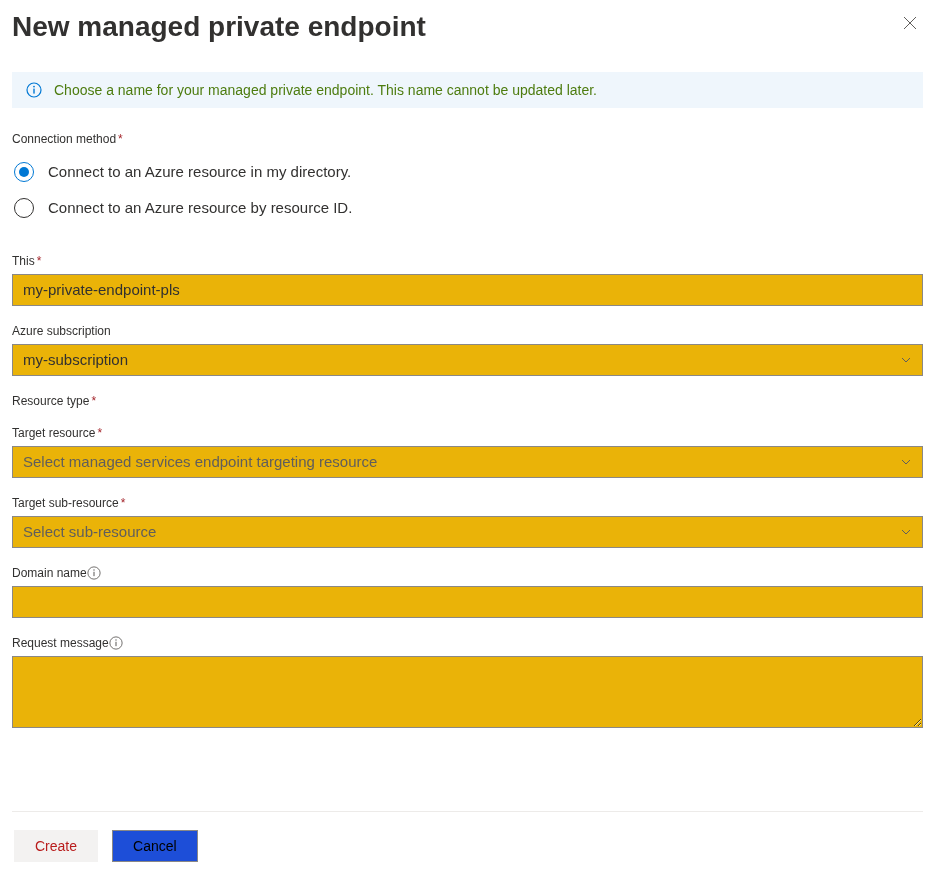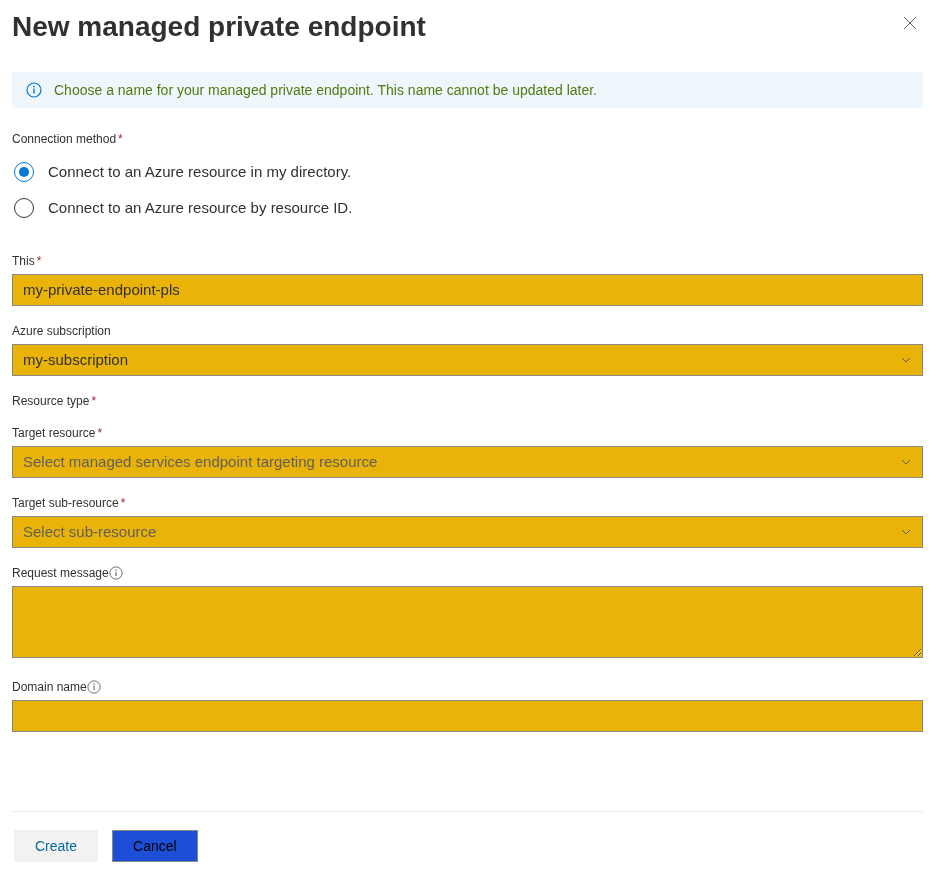--- a/index.html
+++ b/index.html
@@ -30,21 +30,21 @@
     width:100%; font-size:15px; font-family:inherit; color:#323130;
     border:1px solid #8a8886; padding:5px 10px; height:32px; background:#eab308;
   }
   .textarea { height:72px; resize:both; padding:6px 10px; }
   .select-box { padding-right:40px; cursor:pointer; position:relative; text-align:left; }
   .select-box .placeholder { color:#605e5c; }
   .select-box .chev { position:absolute; right:10px; top:50%; transform:translateY(-50%); color:#605e5c; line-height:0; }
 
   .footer { border-top:1px solid #edebe9; padding:18px 2px 20px 2px; display:flex; gap:14px; }
   .btn { font-size:14px; font-family:inherit; height:32px; padding:0 20px; border:1px solid #8a8886; background:#1d4ed8; cursor:pointer; }
-  .btn-primary-disabled { background:#f3f2f1; border-color:#f3f2f1; color:#0369a1; cursor:default; }
+  .btn-primary-disabled { background:#f3f2f1; border-color:#f3f2f1; color:#b91c1c; cursor:default; }
 </style>
 </head>
 <body>
 
 <div class="panel">
 
   <div class="header">
     <h1>New managed private endpoint</h1>
     <button class="close-btn">
       <span>
@@ -142,46 +142,46 @@
         <span class="chev">
           <svg width="12" height="12" viewBox="0 0 12 12">
               <path d="M2 4 L6 8 L10 4" fill="none" stroke="currentColor" stroke-width="1"></path>
             </svg>
         </span>
       </button>
     </div>
 
     <div class="field-block">
       <div class="field-label">
+        <span>Domain name</span>
+        <span class="hint-ico">
+          <svg width="14" height="14" viewBox="0 0 16 16">
+              <circle cx="8" cy="8" r="7" fill="none" stroke="currentColor" stroke-width="1"></circle>
+              <circle cx="8" cy="4.6" r="0.8" fill="currentColor"></circle>
+              <rect x="7.4" y="6.6" width="1.2" height="5" fill="currentColor"></rect>
+            </svg>
+        </span>
+      </div>
+      <input class="txt-input" type="text" value="" style="">
+    </div>
+
+    <div class="field-block">
+      <div class="field-label">
         <span>Request message</span>
         <span class="hint-ico">
           <svg width="14" height="14" viewBox="0 0 16 16">
               <circle cx="8" cy="8" r="7" fill="none" stroke="currentColor" stroke-width="1"></circle>
               <circle cx="8" cy="4.6" r="0.8" fill="currentColor"></circle>
               <rect x="7.4" y="6.6" width="1.2" height="5" fill="currentColor"></rect>
             </svg>
         </span>
       </div>
       <textarea class="textarea" style=""></textarea>
     </div>
 
-    <div class="field-block">
-      <div class="field-label">
-        <span>Domain name</span>
-        <span class="hint-ico">
-          <svg width="14" height="14" viewBox="0 0 16 16">
-              <circle cx="8" cy="8" r="7" fill="none" stroke="currentColor" stroke-width="1"></circle>
-              <circle cx="8" cy="4.6" r="0.8" fill="currentColor"></circle>
-              <rect x="7.4" y="6.6" width="1.2" height="5" fill="currentColor"></rect>
-            </svg>
-        </span>
-      </div>
-      <input class="txt-input" type="text" value="" style="">
-    </div>
-
   </div>
 
   <div class="footer">
     <button class="btn btn-primary-disabled">Create</button>
     <button class="btn">Cancel</button>
   </div>
 
 </div>
 
 </body></html>

